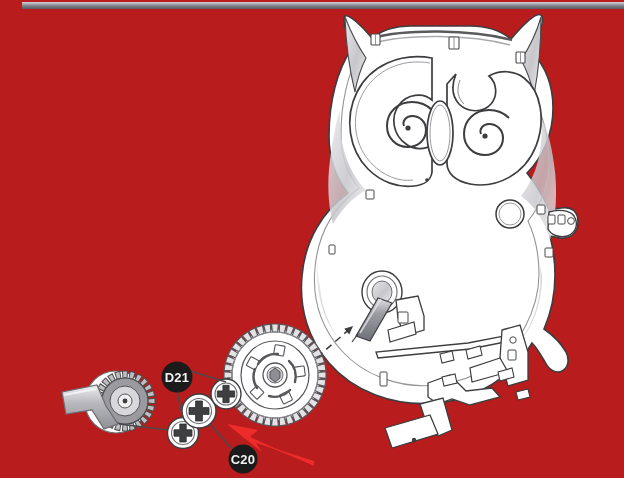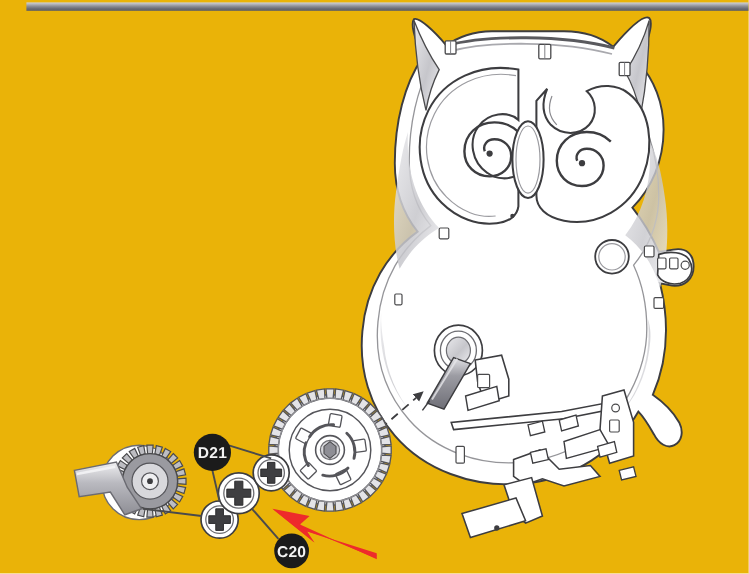--- a/index.html
+++ b/index.html
@@ -8,21 +8,21 @@
     padding: 0;
     background: #ffffff;
   }
   body {
     font-family: "Liberation Sans", sans-serif;
   }
   #page {
     position: relative;
     width: 624px;
     height: 478px;
-    background: #eab308;
+    background: #b91c1c;
     overflow: hidden;
   }
   #top-rule {
     position: absolute;
     left: 22px;
     top: 2px;
     width: 602px;
     height: 7px;
     background: linear-gradient(to bottom,
         #cfd0d4 0%, #b9bac0 18%,

